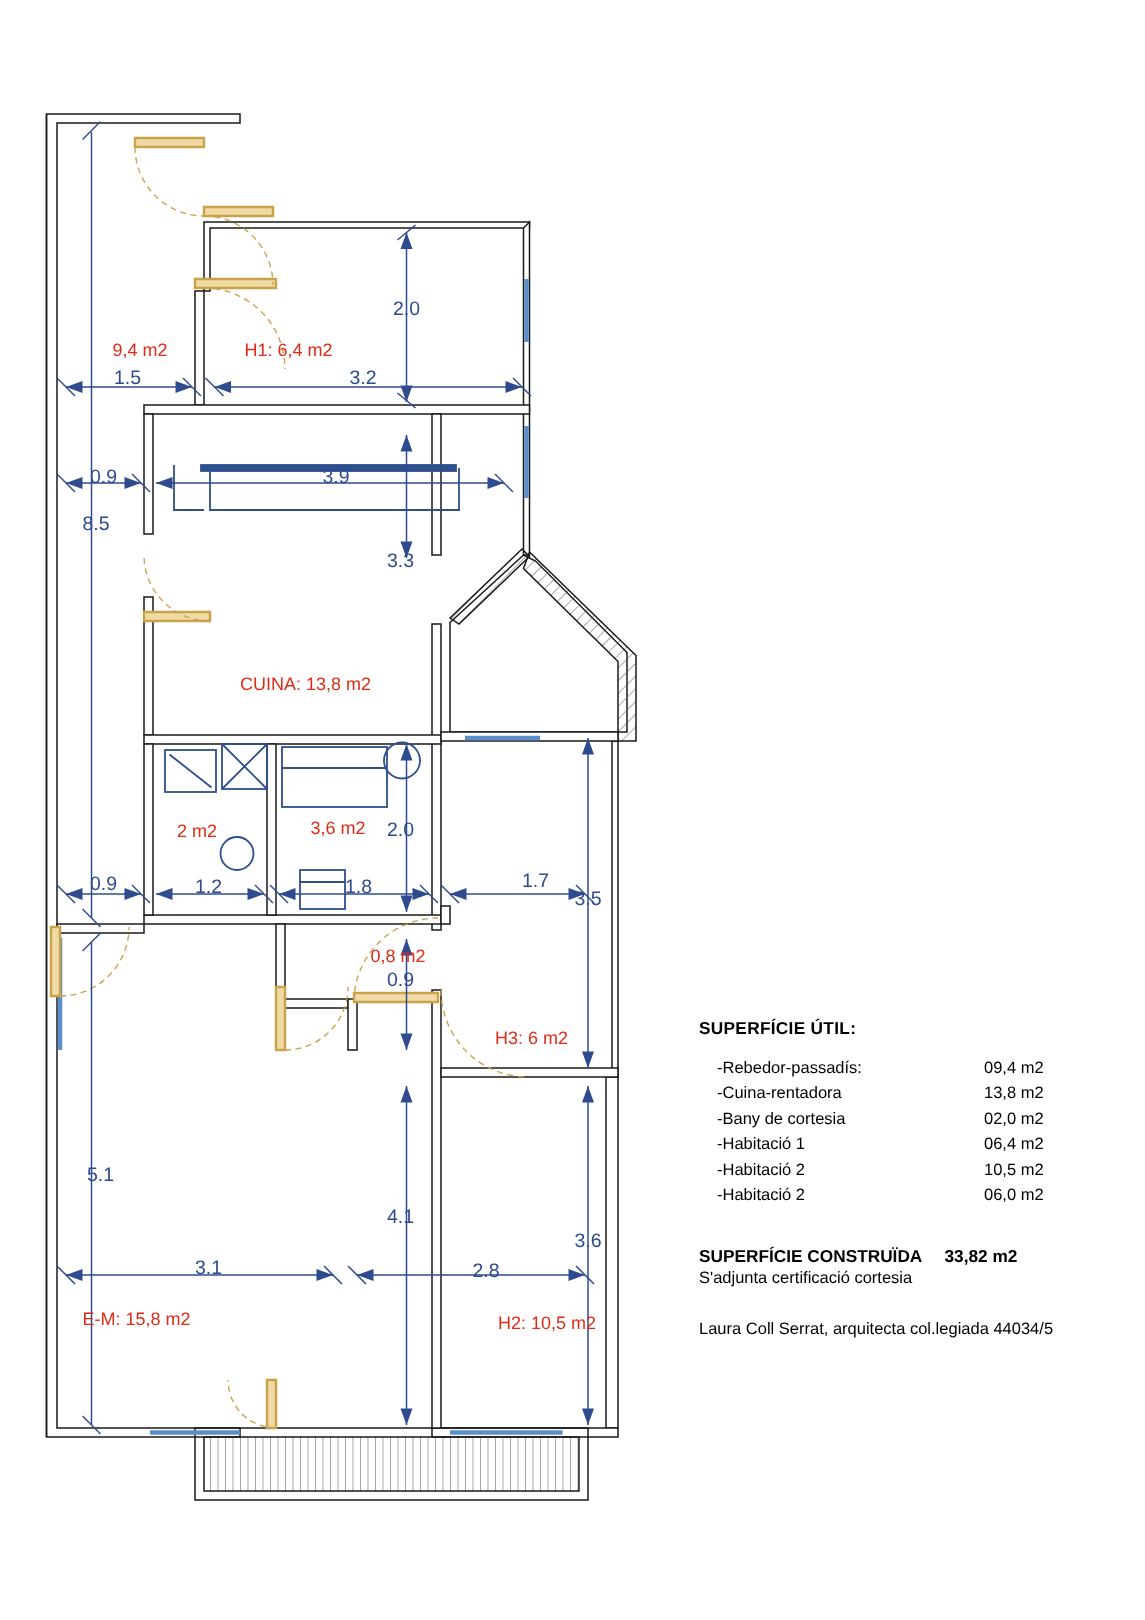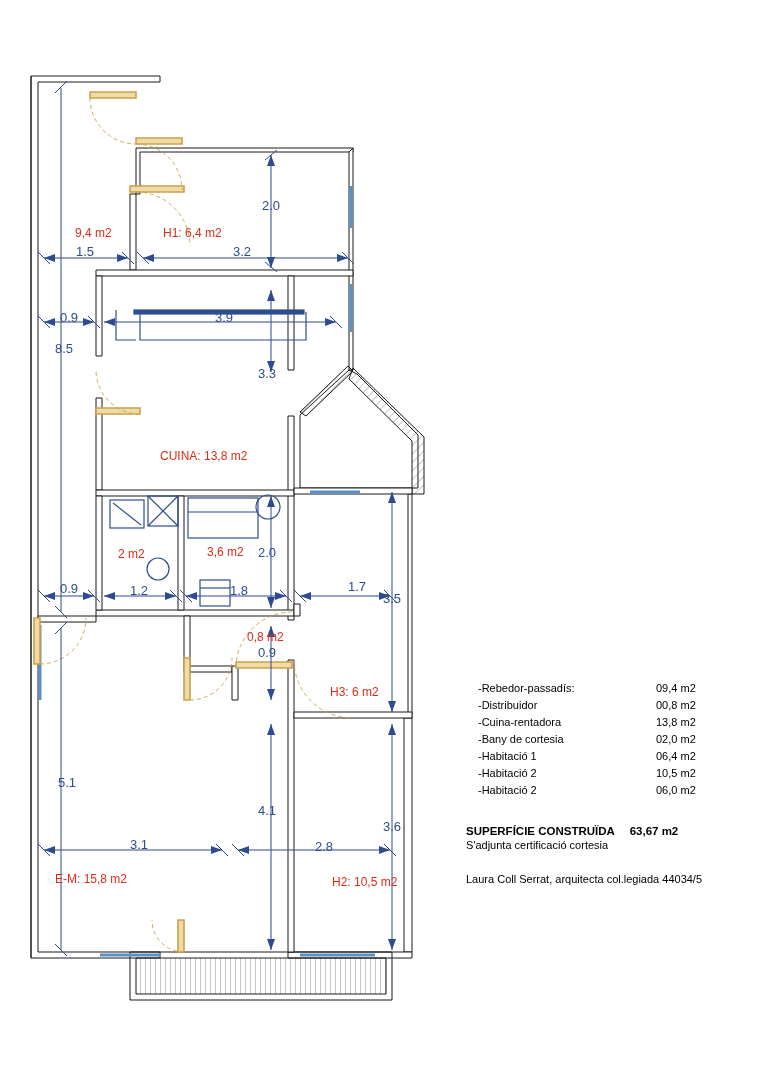--- a/index.html
+++ b/index.html
@@ -298,29 +298,26 @@
       <text x="118" y="558">2 m2</text>
       <text x="207" y="556">3,6 m2</text>
       <text x="247" y="641">0,8 m2</text>
       <text x="330" y="696">H3: 6 m2</text>
       <text x="55" y="883">E-M: 15,8 m2</text>
       <text x="332" y="886">H2: 10,5 m2</text>
     </g>
 </svg>
 
 <div class="legend">
+  <div class="legend-title">SUPERFÍCIE ÚTIL:</div>
   <table class="legend-table">
     <tbody id="legend-rows">
         <tr>
           <td class="lbl">-Rebedor-passadís:</td>
           <td class="val">09,4 m2</td>
-        </tr>
-        <tr>
-          <td class="lbl">-Distribuidor</td>
-          <td class="val">00,8 m2</td>
         </tr>
         <tr>
           <td class="lbl">-Cuina-rentadora</td>
           <td class="val">13,8 m2</td>
         </tr>
         <tr>
           <td class="lbl">-Bany de cortesia</td>
           <td class="val">02,0 m2</td>
         </tr>
         <tr>
@@ -332,17 +329,17 @@
           <td class="val">10,5 m2</td>
         </tr>
         <tr>
           <td class="lbl">-Habitació 2</td>
           <td class="val">06,0 m2</td>
         </tr>
       </tbody>
   </table>
   <div class="built">
     <span>SUPERFÍCIE CONSTRUÏDA</span>
-    <span class="built-val">63,67 m2</span>
+    <span class="built-val">33,82 m2</span>
   </div>
   <div class="built-note">S'adjunta certificació cortesia</div>
   <div class="signature">Laura Coll Serrat, arquitecta col.legiada 44034/5</div>
 </div>
 
 </body></html>

